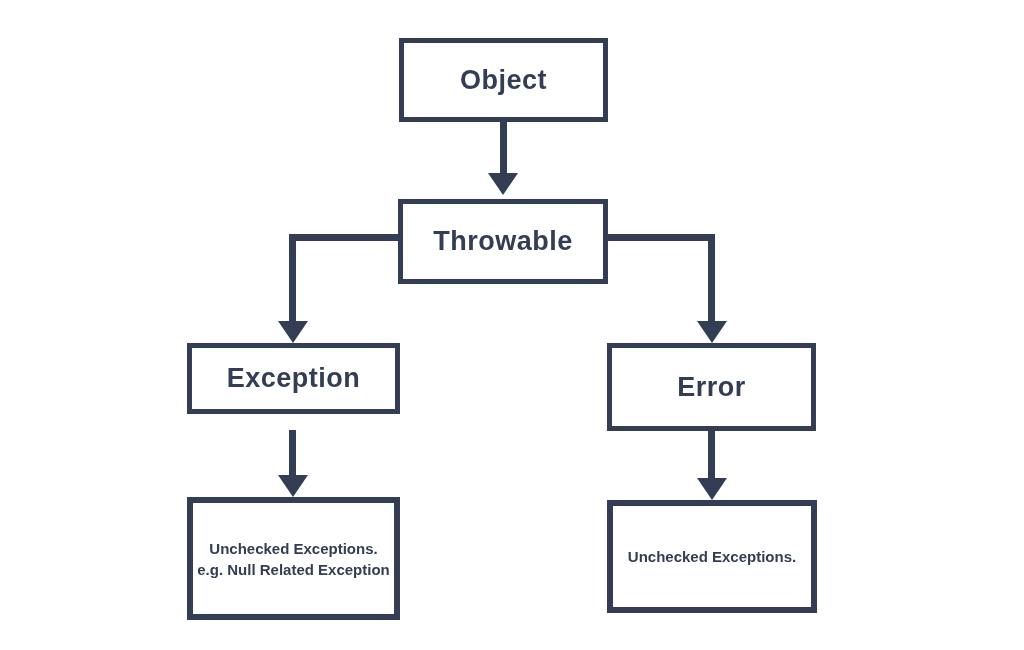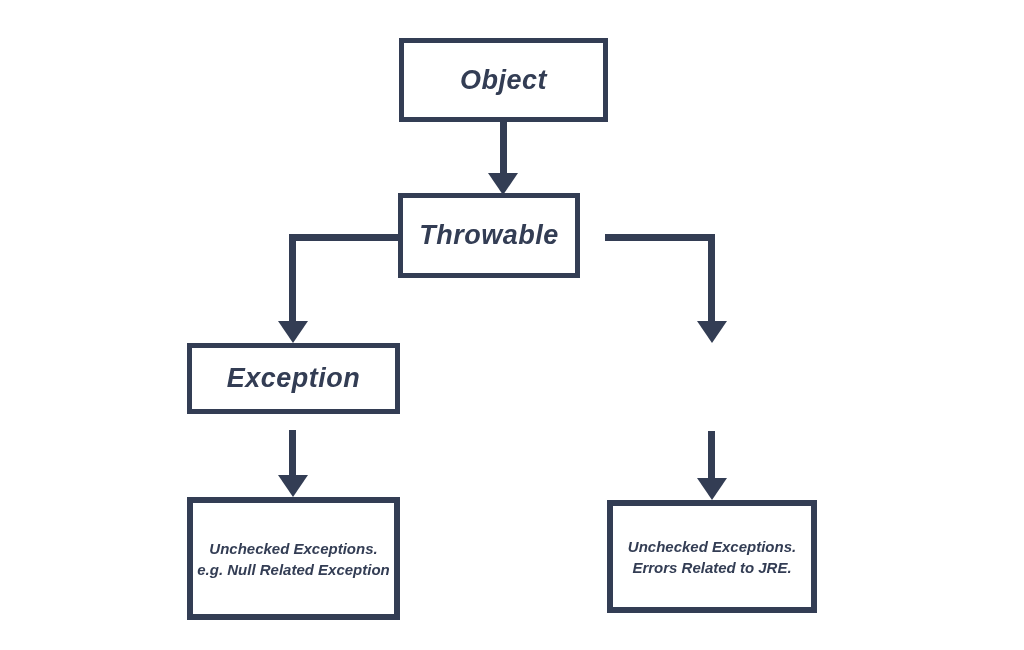--- a/index.html
+++ b/index.html
@@ -1,19 +1,19 @@
 <!DOCTYPE html>
 <html style="--accent: #333d54; --bg: #ffffff;"><head>
 <meta charset="utf-8">
 <style>
   :root {
     --accent: #333d54;
     --bg: #ffffff;
   }
-  * { box-sizing: border-box; margin: 0; padding: 0; font-style: italic; }
+  * { box-sizing: border-box; margin: 0; padding: 0; }
   html, body {
     width: 1024px; height: 650px;
     background: var(--bg);
     font-family: "Liberation Sans", sans-serif;
     overflow: hidden;
   }
   .canvas {
     position: relative;
     width: 1024px; height: 650px;
     background: var(--bg);
@@ -36,21 +36,21 @@
   .node.leaf {
     border-width: 6px;
     flex-direction: column;
   }
   .node.leaf .leaf-line {
     font-size: 15px;
     font-weight: bold;
     line-height: 21px;
   }
   .box-object    { left: 399px; top:  38px; width: 209px; height:  84px; }
-  .box-throwable { left: 398px; top: 193px; width: 182px; height:  85px; text-align: center; }
+  .box-throwable { left: 398px; top: 199px; width: 210px; height:  85px; text-align: center; }
   .box-exception { left: 187px; top: 343px; width: 213px; height:  71px; }
   .box-error     { left: 607px; top: 343px; width: 209px; height:  88px; }
   .box-leaf-left { left: 187px; top: 497px; width: 213px; height: 123px; }
   .box-leaf-right{ left: 607px; top: 500px; width: 210px; height: 113px; }
 
   .vline, .hline {
     position: absolute;
     background: var(--accent);
   }
   .vline { width: 7px; }
@@ -104,24 +104,26 @@
   </div>
 
   <div class="node box-throwable">
     <span class="label">Throwable</span>
   </div>
 
   <div class="node box-exception">
     <span class="label">Exception</span>
   </div>
 
+  <div class="node box-error">
+    <span class="label">Error</span>
+  </div>
 
   <div class="node leaf box-leaf-left">
     <span class="leaf-line">Unchecked Exceptions.</span>
     <span class="leaf-line">e.g. Null Related Exception</span>
   </div>
 
   <div class="node leaf box-leaf-right">
     <span class="leaf-line">Unchecked Exceptions.</span>
-    <span class="leaf-line">Errors Related to JRE.</span>
   </div>
 
 </div>
 
 </body></html>

